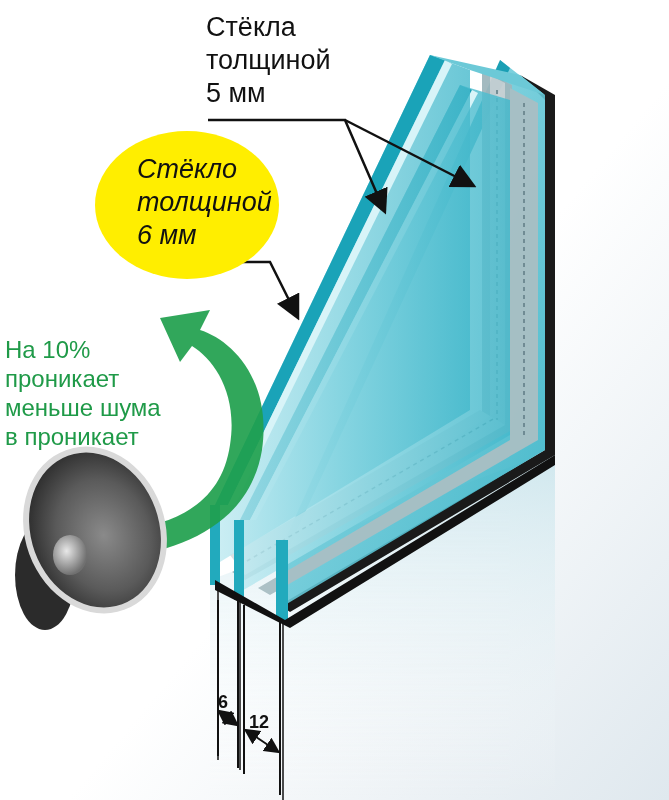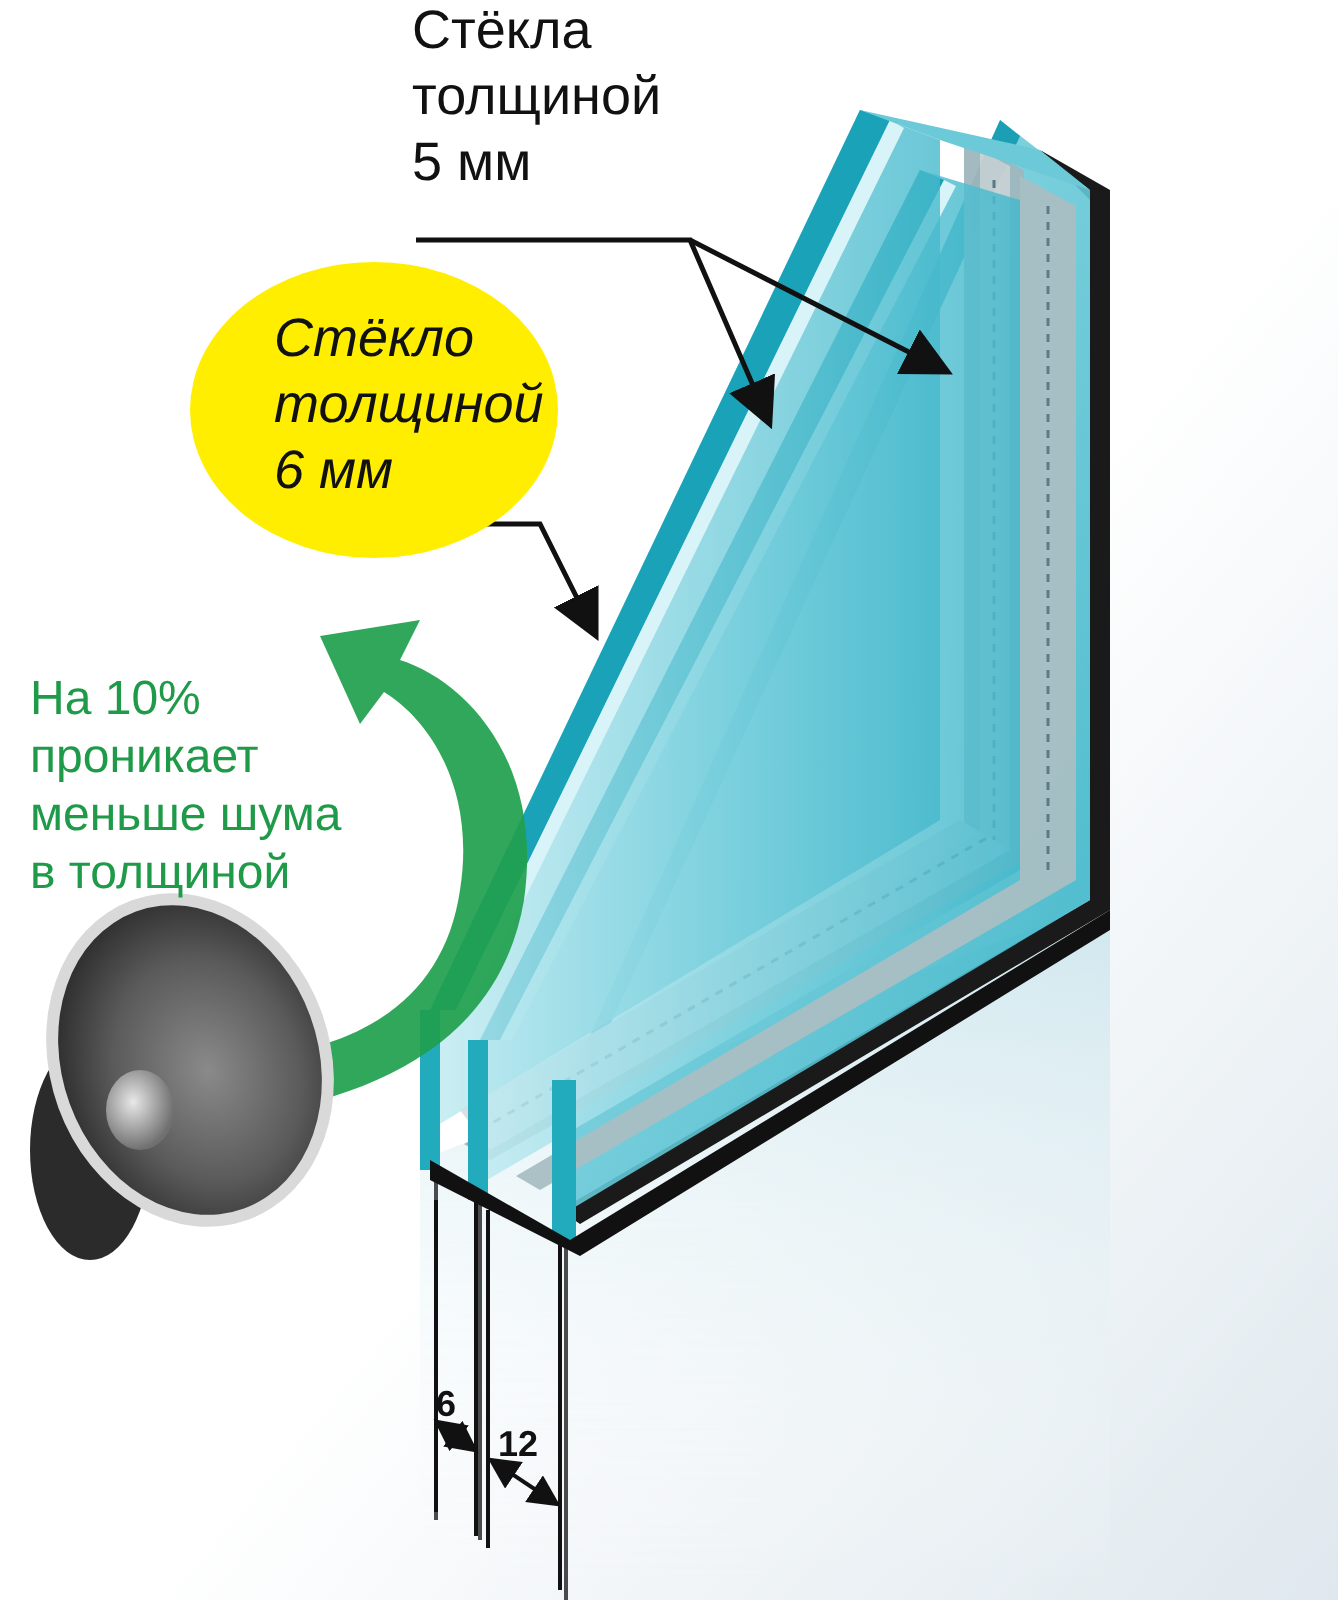--- a/index.html
+++ b/index.html
@@ -1,25 +1,25 @@
 <!DOCTYPE html>
 <html><head>
 <meta charset="utf-8">
 <style>
   html, body { margin: 0; padding: 0; background: #ffffff; }
   body { width: 669px; height: 800px; overflow: hidden; position: relative;
          font-family: "Liberation Sans", sans-serif; }
   #stage { position: absolute; left: 0; top: 0; width: 669px; height: 800px; }
   svg { position: absolute; left: 0; top: 0; }
   .label { position: absolute; font-family: "Liberation Sans", sans-serif; line-height: 1.0; }
-  .label-4mm { left: 206px; top: 2px; font-size: 27px; color: #111111; }
+  .label-4mm { left: 206px; top: 14px; font-size: 27px; color: #111111; }
   .label-4mm span { display: block; height: 33px; }
   .label-6mm { left: 137px; top: 156px; font-size: 27px; color: #111111; }
   .label-6mm span { display: block; height: 33px; font-style: italic; }
-  .label-noise { left: 15px; top: 338px; font-size: 24px; color: #1f9a48; }
+  .label-noise { left: 5px; top: 338px; font-size: 24px; color: #1f9a48; }
   .label-noise span { display: block; height: 29px; }
   .dim { position: absolute; font-weight: bold; font-size: 18px; color: #111111; }
   .dim-6 { left: 218px; top: 692px; }
   .dim-12 { left: 249px; top: 712px; }
 </style>
 </head>
 <body>
 
 <div id="stage">
 
@@ -147,18 +147,18 @@
   <div class="label label-6mm">
     <span>Стёкло</span>
     <span>толщиной</span>
     <span>6 мм</span>
   </div>
 
   <div class="label label-noise">
     <span>На 10%</span>
     <span>проникает</span>
     <span>меньше шума</span>
-    <span>в толщиной</span>
+    <span>в проникает</span>
   </div>
 
   <div class="dim dim-6">6</div>
   <div class="dim dim-12">12</div>
 </div>
 
 </body></html>

